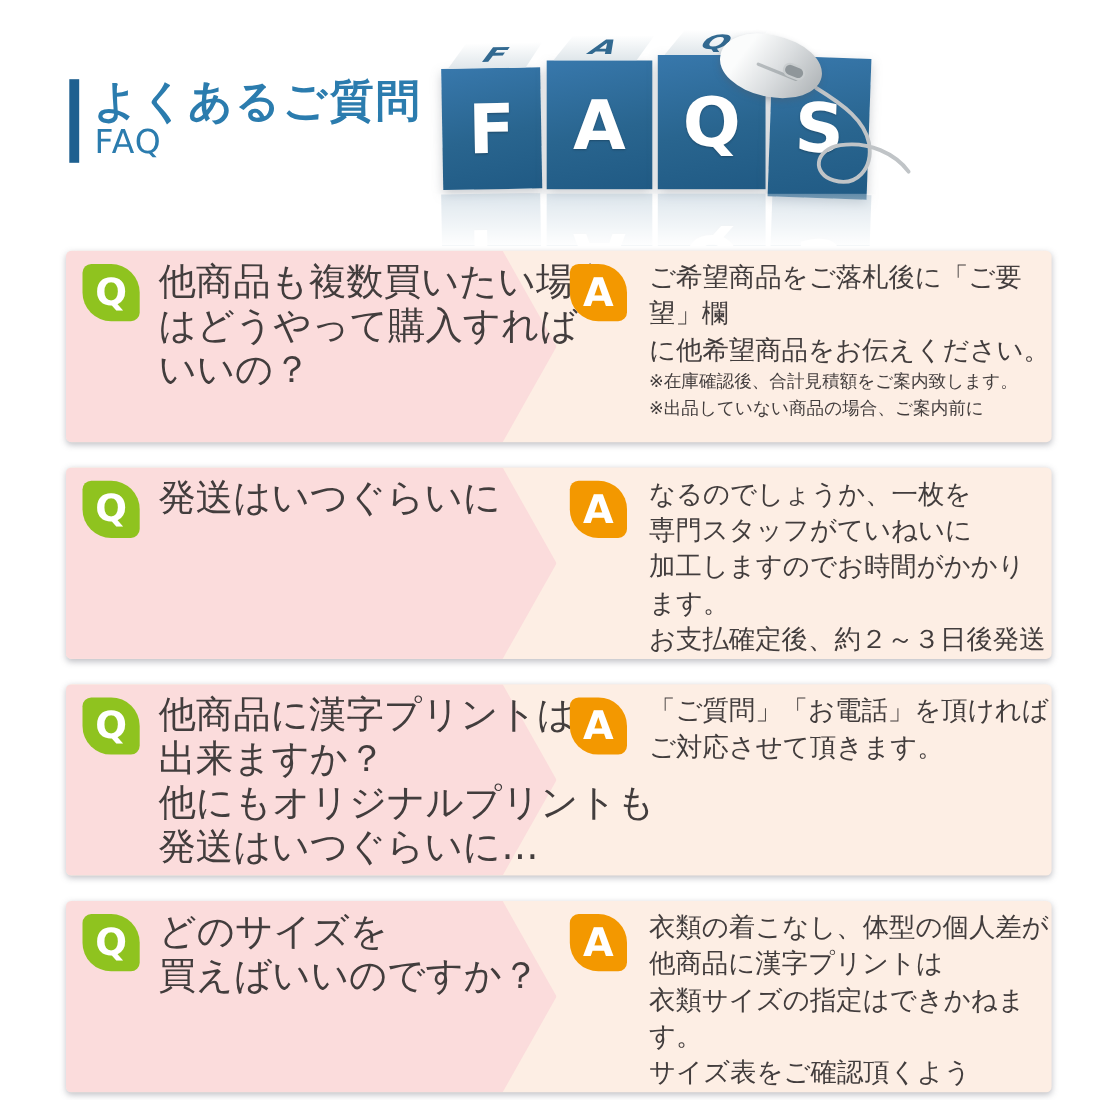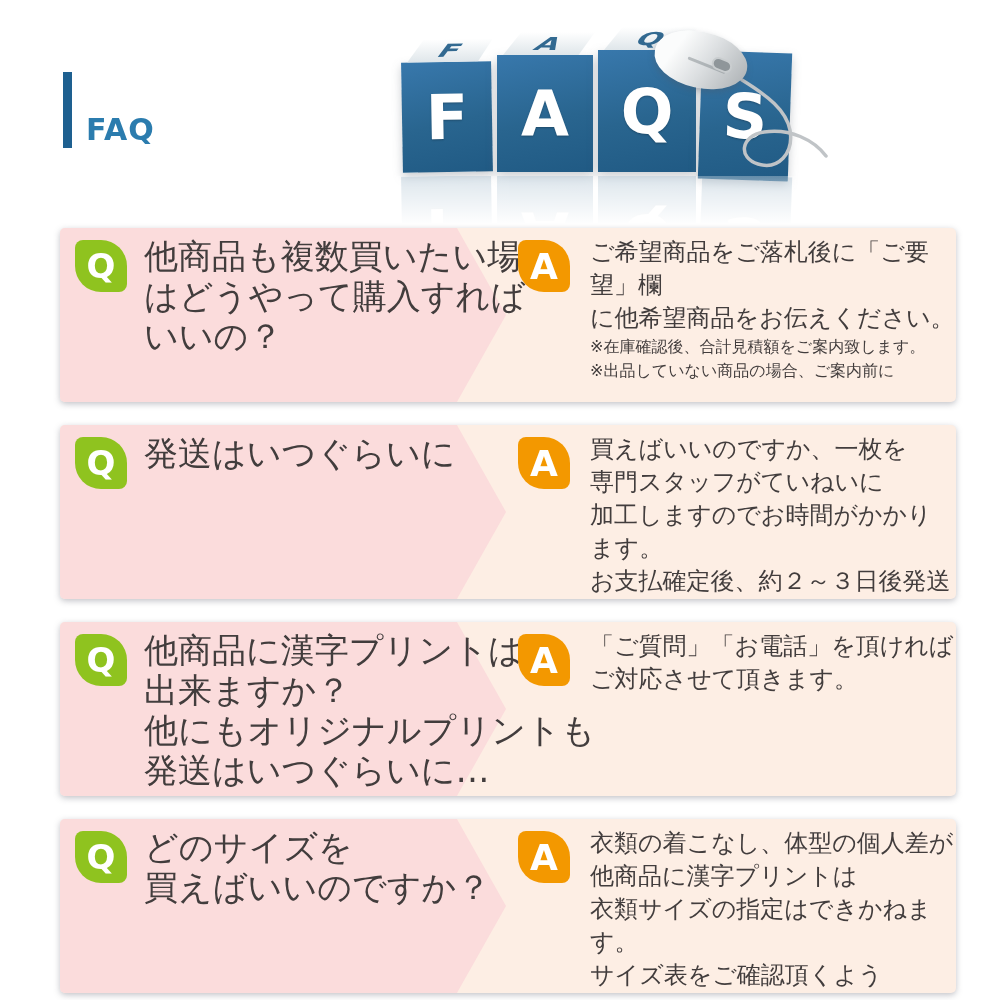--- a/index.html
+++ b/index.html
@@ -3,21 +3,21 @@
 <meta charset="utf-8">
 <style>
   * { margin:0; padding:0; box-sizing:border-box; }
   html,body { background:#fff; }
   body { font-family:"DejaVu Sans", sans-serif; }
   .page { position:relative; width:1000px; height:1000px; background:#ffffff; overflow:hidden; }
 
   
   .hdr-bar { position:absolute; left:63px; top:72px; width:9px; height:76px; background:#1e6090; }
   .hdr-title { position:absolute; left:85px; top:64px; font-size:40px; font-weight:bold; color:#2b7cae; letter-spacing:2px; white-space:nowrap; }
-  .hdr-sub { position:absolute; left:86px; top:112px; font-size:30px; font-weight:bold; color:#2b7cae; letter-spacing:1px; }
+  .hdr-sub { position:absolute; left:86px; top:112px; font-size:30px; font-weight:normal; color:#2b7cae; letter-spacing:1px; }
 
   
   .hero { position:absolute; left:390px; top:18px; width:450px; height:205px; }
   .cube { position:absolute; background:linear-gradient(168deg,#3878ac 0%,#29658f 55%,#205a84 100%);
           box-shadow:0 4px 10px rgba(100,110,120,.35); display:flex; align-items:center; justify-content:center; }
   .cube .letter { color:#fff; font-weight:bold; font-size:62px; text-shadow:0 1px 2px rgba(0,0,0,.25); }
   .cube .topface { position:absolute; left:6px; top:-23px; width:96%; height:23px;
           background:linear-gradient(#ffffff,#dfe6ea); clip-path:polygon(20% 0,100% 0,82% 100%,0 100%);
           display:flex; align-items:center; justify-content:center; overflow:hidden; }
   .cube .topletter { font-weight:bold; font-size:30px; color:#1d5a86; transform:skewX(-38deg) scaleY(.6); opacity:.9; }
@@ -48,20 +48,21 @@
   .q-text { position:absolute; left:84px; top:8px; font-size:34px; line-height:40px; color:#423d3d; }
   .a-text { position:absolute; left:530px; top:8px; font-size:24px; line-height:33px; color:#423d3d; }
   .a-note { font-size:16px; line-height:24px; color:#423d3d; }
 </style>
 </head>
 <body>
 
 <div class="page">
 
   <div class="hdr-bar"></div>
+  <h1 class="hdr-title">よくあるご質問</h1>
   <div class="hdr-sub">FAQ</div>
 
   <div class="hero">
     <div id="cubes">
         <div class="cube" style="left: 12px; top: 44px; width: 90px; height: 110px; transform: rotate(-1deg);">
           <span class="letter">F</span>
           <div class="topface">
             <span class="topletter">F</span>
           </div>
         </div>
@@ -136,21 +137,21 @@
     <div class="badge q-badge">
           <span>Q</span>
         </div>
     <div class="q-text">
           <div>発送はいつぐらいに</div>
         </div>
     <div class="badge a-badge">
           <span>A</span>
         </div>
     <div class="a-text">
-          <div>買えばいいのですか、一枚を</div>
+          <div>なるのでしょうか、一枚を</div>
           <div>専門スタッフがていねいに</div>
           <div>加工しますのでお時間がかかります。</div>
           <div>お支払確定後、約２～３日後発送と</div>
         </div>
   </article>
 
   <article class="faq-row">
     <div class="q-area"></div>
     <div class="badge q-badge">
           <span>Q</span>

